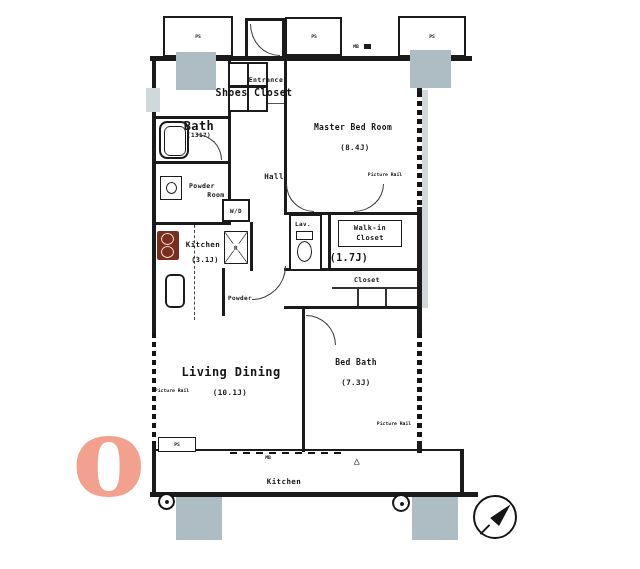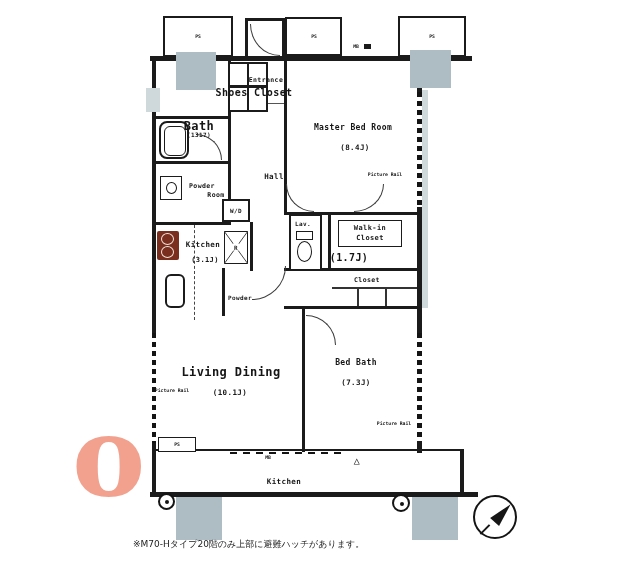--- a/index.html
+++ b/index.html
@@ -161,16 +161,15 @@
   </div>
   <div class="circle" style="left:392px;top:494px;width:18px;height:18px;z-index:5">
     <div class="dot" style="left:6px;top:6px;width:4px;height:4px"></div>
   </div>
 
   <div class="circle" style="left:473px;top:495px;width:44px;height:44px;border-width:2.5px">
     <div style="position:absolute;left:16px;top:2px;width:0;height:0;border-left:6px solid transparent;border-right:6px solid transparent;border-bottom:24px solid #161616;transform:rotate(42deg);transform-origin:50% 85%"></div>
     <div style="position:absolute;left:9px;top:26px;width:2px;height:13px;background:#161616;transform:rotate(45deg)"></div>
   </div>
 
-  <div class="caption" style="left:133px;top:538px">※M70-Hタイプ20階のみ上部に避難ハッチがあります。</div>
 
   <div id="wm2">o</div>
 </div>
 
 </body></html>

